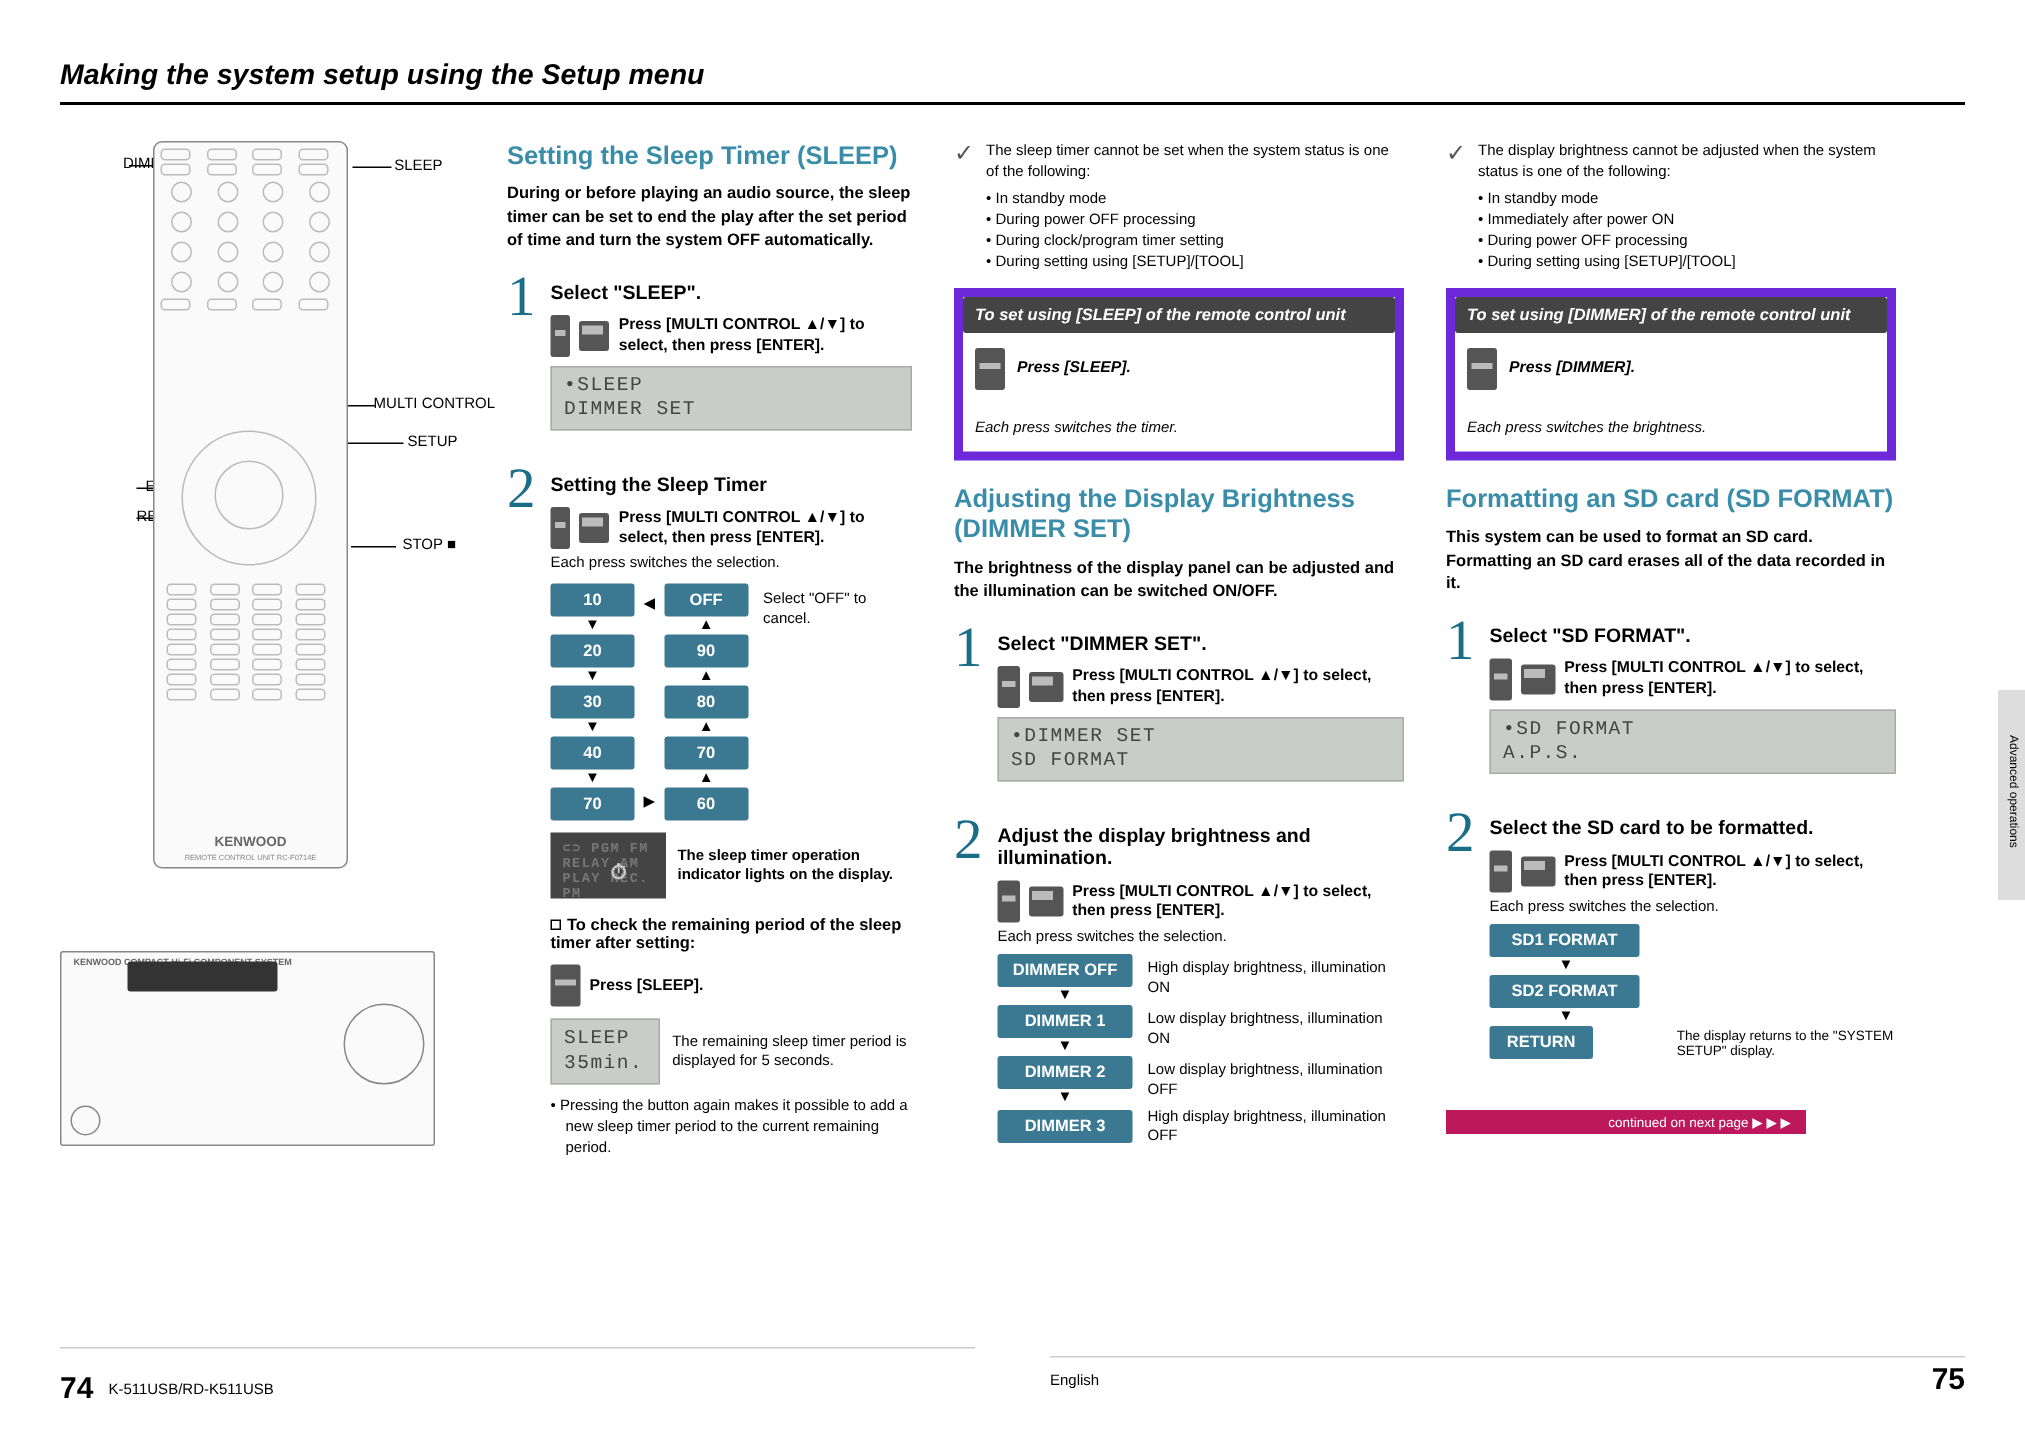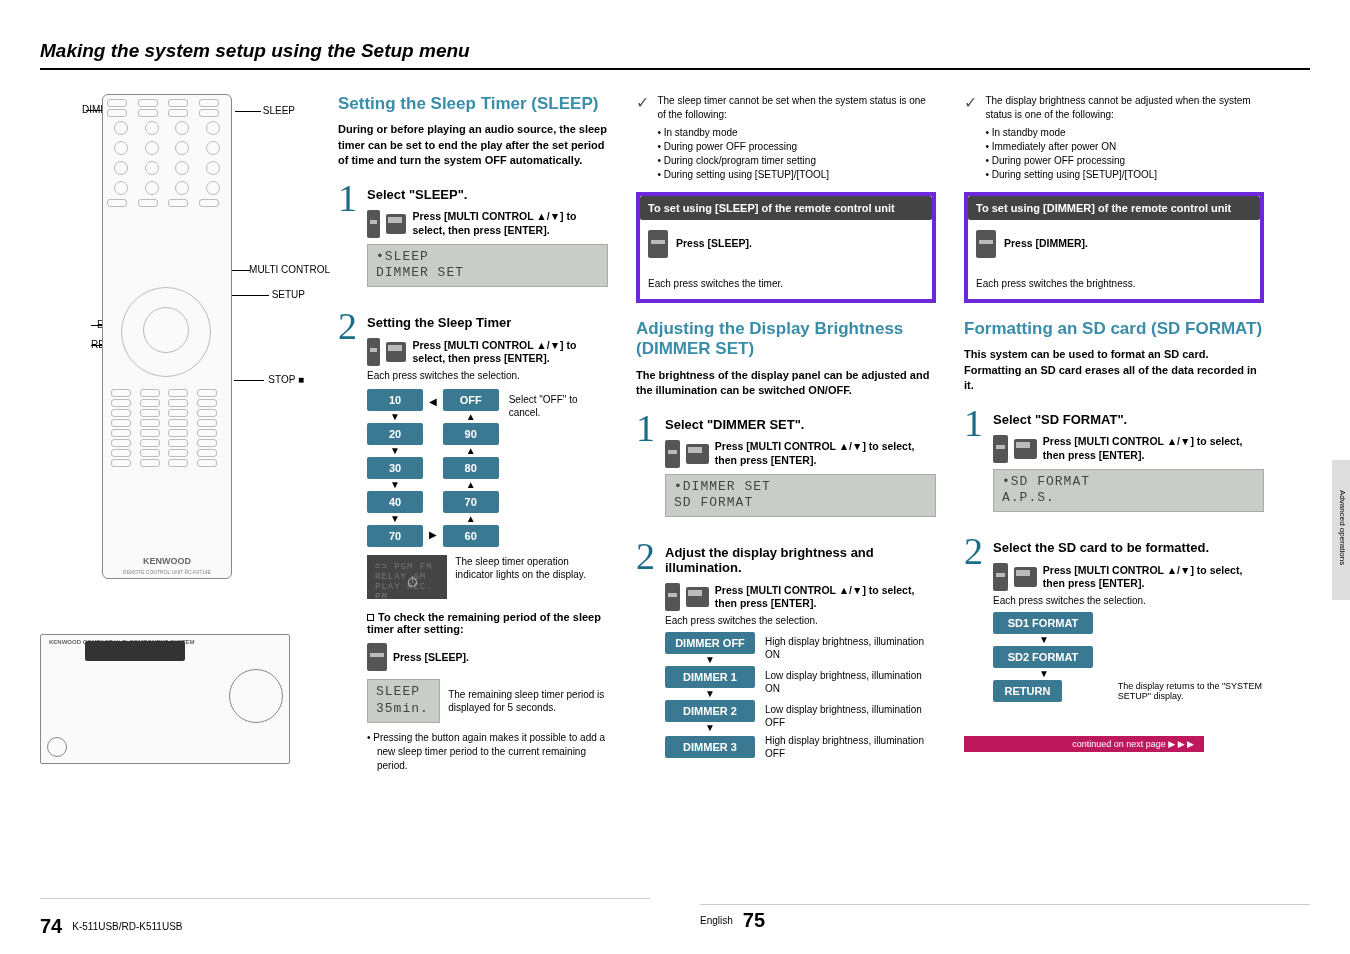--- a/index.html
+++ b/index.html
@@ -19,21 +19,21 @@
   .rl-sleep { top: 11px; right: -5px; }
   .rl-sleep::after { width: 26px; top: 6px; right: 34px; }
   .rl-multi { top: 170px; right: -40px; }
   .rl-multi::after { width: 46px; top: 6px; right: 80px; }
   .rl-setup { top: 195px; right: -15px; }
   .rl-setup::after { width: 46px; top: 6px; right: 36px; }
   .rl-enter { top: 225px; left: 13px; }
   .rl-enter::after { width: 64px; top: 6px; left: 38px; }
   .rl-return { top: 245px; left: 7px; }
   .rl-return::after { width: 64px; top: 6px; left: 44px; }
-  .rl-stop { top: 280px; right: -14px; }
+  .rl-stop { top: 264px; right: -14px; }
   .rl-stop::after { width: 30px; top: 6px; right: 40px; }
   .remote-body { position: absolute; left: 62px; top: 0; width: 130px; height: 485px; border: 1px solid #888; border-radius: 6px; background: #fafafa; }
   .remote-inner { padding: 4px; font-size: 5px; color: #888; display: grid; grid-template-columns: repeat(4,1fr); gap: 2px; }
   .rbtn { width: 20px; height: 8px; border: 1px solid #bbb; border-radius: 3px; }
   .rcirc { width: 14px; height: 14px; border: 1px solid #bbb; border-radius: 50%; margin: 2px auto; }
   .remote-ring { position: absolute; top: 192px; left: 18px; width: 90px; height: 90px; border: 1px solid #bbb; border-radius: 50%; }
   .remote-ring-in { position: absolute; top: 212px; left: 40px; width: 46px; height: 46px; border: 1px solid #bbb; border-radius: 50%; }
   .remote-logo { position: absolute; bottom: 12px; width: 100%; text-align: center; font-size: 9px; font-weight: bold; color: #666; }
   .remote-sub { position: absolute; bottom: 3px; width: 100%; text-align: center; font-size: 5px; color: #888; }
 
@@ -77,36 +77,36 @@
   .sq { display: inline-block; width: 7px; height: 7px; border: 1.5px solid #000; margin-right: 4px; vertical-align: 0; }
   .bullet-item { font-size: 10px; line-height: 1.4; margin: 4px 0 0 10px; text-indent: -10px; }
   .bullet-item::before { content: "•  "; }
 
   .check-note { display: flex; gap: 8px; font-size: 10px; line-height: 1.4; margin-bottom: 10px; }
   .check-note .chk { font-size: 16px; color: #555; margin-top: -2px; flex-shrink: 0; }
   .check-note ul { list-style: none; margin-top: 4px; }
   .check-note li::before { content: "•  "; }
 
   .callout-bar { background: #444; color: #fff; font-weight: bold; font-size: 11px; padding: 6px 8px; border-radius: 2px; }
-  .callout-box { border: 4px solid #6d28d9; padding: 0; margin-bottom: 16px; }
+  .callout-box { border: 6px solid #6d28d9; padding: 0; margin-bottom: 16px; font-style: italic; }
   .callout-inner { padding: 10px 8px; }
   .callout-press { display: flex; gap: 8px; align-items: center; }
   .callout-press .icon-remote { flex-shrink: 0; }
   .callout-sub { font-size: 10px; margin-top: 20px; }
 
   .dimmer-list { margin-top: 6px; }
   .dimmer-row { display: flex; align-items: center; gap: 10px; margin-bottom: 2px; }
   .dimmer-desc { font-size: 10px; line-height: 1.3; }
 
   .side-tab { position: absolute; right: 0; top: 460px; width: 18px; height: 140px; background: #ddd; }
   .side-tab-text { position: absolute; right: 3px; top: 490px; font-size: 8px; writing-mode: vertical-rl; }
 
   .footer { position: absolute; bottom: 16px; left: 40px; right: 40px; display: flex; justify-content: space-between; align-items: center; }
   .footer-left { display: flex; align-items: center; gap: 10px; border-top: 1px solid #ccc; padding-top: 16px; width: 610px; }
-  .footer-right { display: flex; align-items: center; gap: 10px; border-top: 1px solid #ccc; padding-top: 4px; width: 610px; justify-content: flex-start; }
+  .footer-right { display: flex; align-items: center; gap: 10px; border-top: 1px solid #ccc; padding-top: 4px; width: 610px; justify-content: space-between; }
   .page-num { font-size: 20px; font-weight: bold; }
   .footer-txt { font-size: 10px; }
 
   .cont-bar { background: #be185d; color: #fff; font-size: 9px; padding: 3px 10px; width: 240px; text-align: right; margin-top: 20px; }
 
   .return-note-row { display: flex; gap: 8px; align-items: center; }
   .return-small { font-size: 9px; line-height: 1.2; margin-left: 48px; }
 </style>
 </head>
 <body>
@@ -262,21 +262,21 @@
               <div class="opt-box">70</div>
                 <span class="opt-arrow-up">▲</span>
               <div class="opt-box">60</div>
             </div>
             <div style="padding-left:4px;">
               <div class="opt-note" style="margin-top:4px;">Select "OFF" to cancel.</div>
             </div>
           </div>
         </div>
 
-        <div style="display:flex;gap:8px;margin-top:6px;">
+        <div style="display:flex;gap:8px;align-items:center;margin-top:6px;font-weight:bold;">
           <div class="display-indicator">
             <span class="line">⊂⊃  PGM      FM</span>
             <span class="line">RELAY        AM</span>
             <span class="line">PLAY REC.    PM</span>
             <span class="icon-timer">⏱</span>
           </div>
           <div class="opt-note">The sleep timer operation indicator lights on the display.</div>
         </div>
 
         <div class="sub-h"><span class="sq"></span><span>To check the remaining period of the sleep timer after setting:</span></div>

